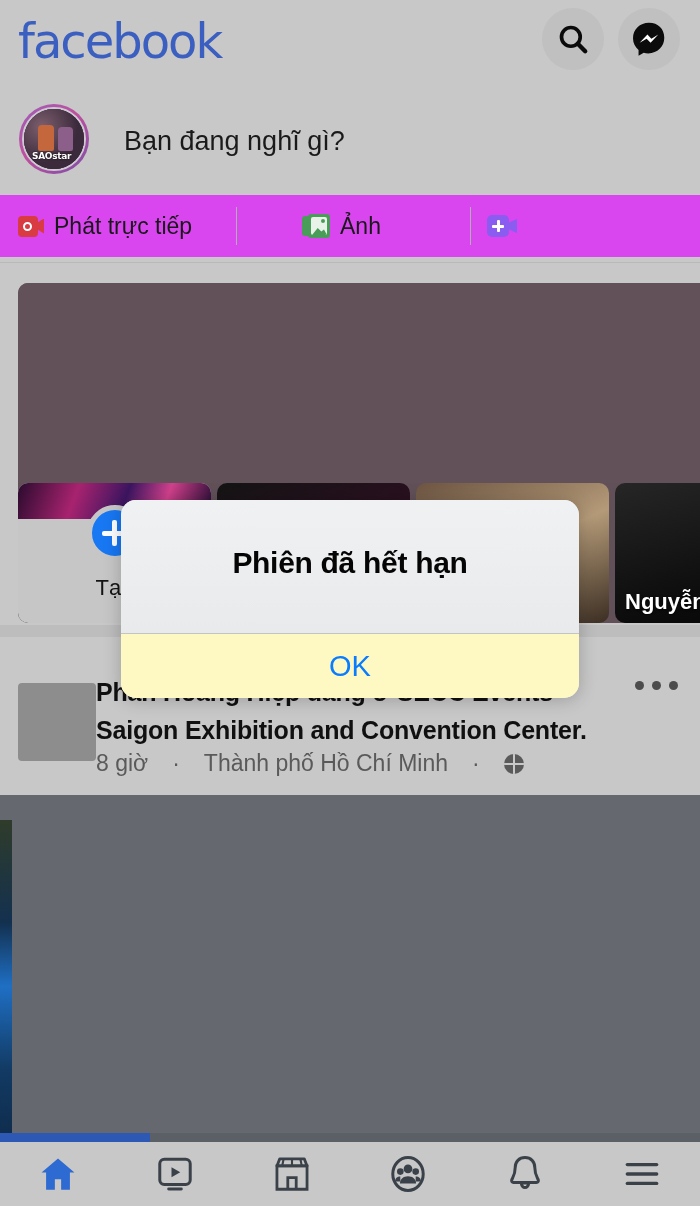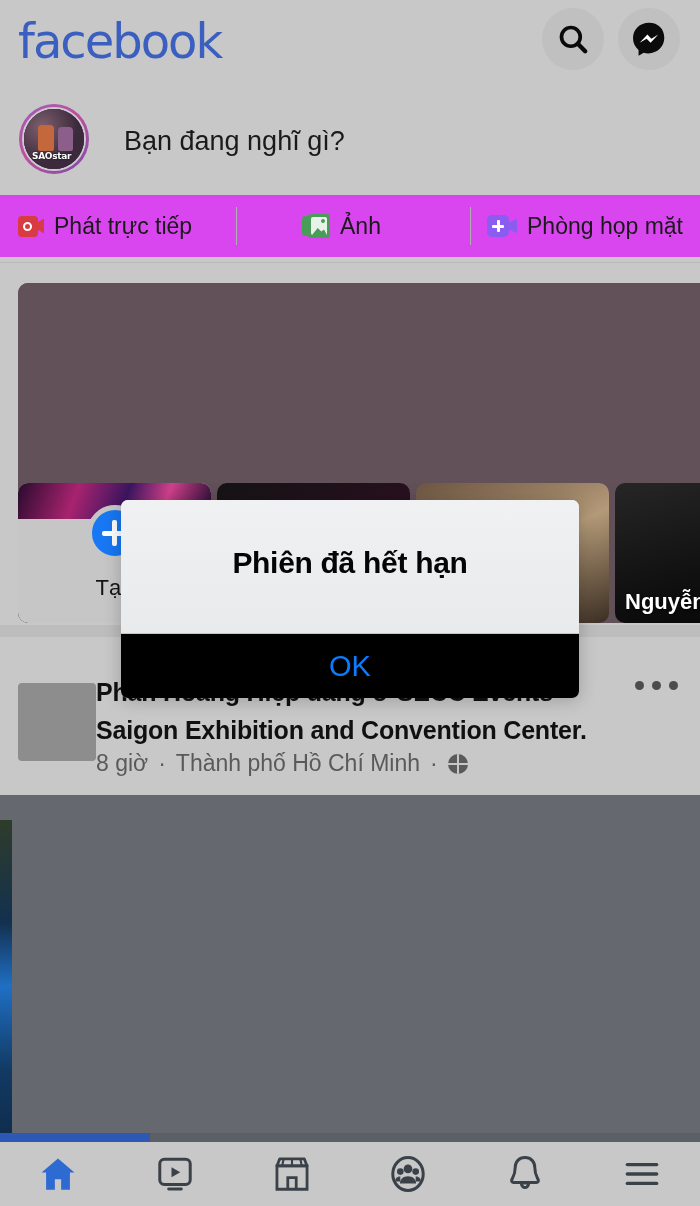--- a/index.html
+++ b/index.html
@@ -193,21 +193,21 @@
   .post-header-text {
     position: absolute; left: 96px; top: 36px; right: 80px;
   }
   .post-title {
     font-size: 25px; color: #101010; font-weight: 700;
     line-height: 38px; letter-spacing: -0.2px;
   }
   .post-meta {
     position: absolute; left: 96px; top: 113px;
     font-size: 23px; color: #5a5a5a;
-    display: flex; align-items: center; gap: 10px;
+    display: flex; align-items: center; gap: 24px;
   }
   .globe-ic {
     display:inline-block; width:20px; height:20px; border-radius:50%;
     background:#5a5a5a; position:relative; overflow:hidden;
   }
   .globe-ic::before{ content:""; position:absolute; left:9px; top:0; width:2px; height:20px; background:#c8c8c8; }
   .globe-ic::after{ content:""; position:absolute; left:0; top:9px; width:20px; height:2px; background:#c8c8c8; }
   .post-dots {
     position: absolute; right: 22px; top: 44px;
     display: flex; gap: 8px;
@@ -231,41 +231,41 @@
   }
   .nav-item {
     flex: 1; display: flex; align-items: center; justify-content: center; height: 64px;
   }
 
   
   .modal {
     position: absolute; left: 121px; top: 500px;
     width: 458px; height: 198px;
     background: #ebecee;
-    border-radius: 7px;
+    border-radius: 15px;
     overflow: hidden;
     box-shadow: 0 2px 18px rgba(0,0,0,.22);
     display: flex; flex-direction: column;
   }
   .modal-body {
     flex: 1; display: flex; flex-direction: column;
     align-items: center; justify-content: center; padding: 0 22px;
     background: linear-gradient(180deg,#f0f1f2 0%, #e9eaec 100%);
   }
   .modal-title {
     font-size: 30px; font-weight: 700; color: #050505;
     text-align: center; letter-spacing: -0.3px; margin-bottom: 8px;
   }
   .modal-msg {
     font-size: 25px; color: #0c0c0c; text-align: center; letter-spacing: -0.2px;
   }
   .modal-divider { height: 1px; background: #c3c4c6; width: 100%; }
   .modal-btn {
     height: 64px; display: flex; align-items: center; justify-content: center;
-    background: #000000;
+    background: #fef9c3;
     color: #0a7cff; font-size: 29px; font-weight: 400; cursor: pointer;
     border: none; width: 100%;
     font-family: "Liberation Sans", sans-serif;
   }
 </style>
 </head>
 <body>
 
 <div id="app">
 
@@ -324,21 +324,20 @@
     </div>
     <div class="act-sep" id="sep-2"></div>
 
     <div class="action" id="action-room">
       <span class="ic-room">
         <span class="sq"></span>
           <span class="ph"></span>
           <span class="pv"></span>
           <span class="tail"></span>
       </span>
-      <span>Phòng họp mặt</span>
     </div>
   </div>
   <div class="hr-line" style="top:262px; background:#b9b9b9;"></div>
 
   <div class="stories-card">
     <div class="story-hero"></div>
     <div class="story-strip">
 
       <div class="story-card story-create">
         <div class="top-img"></div>

